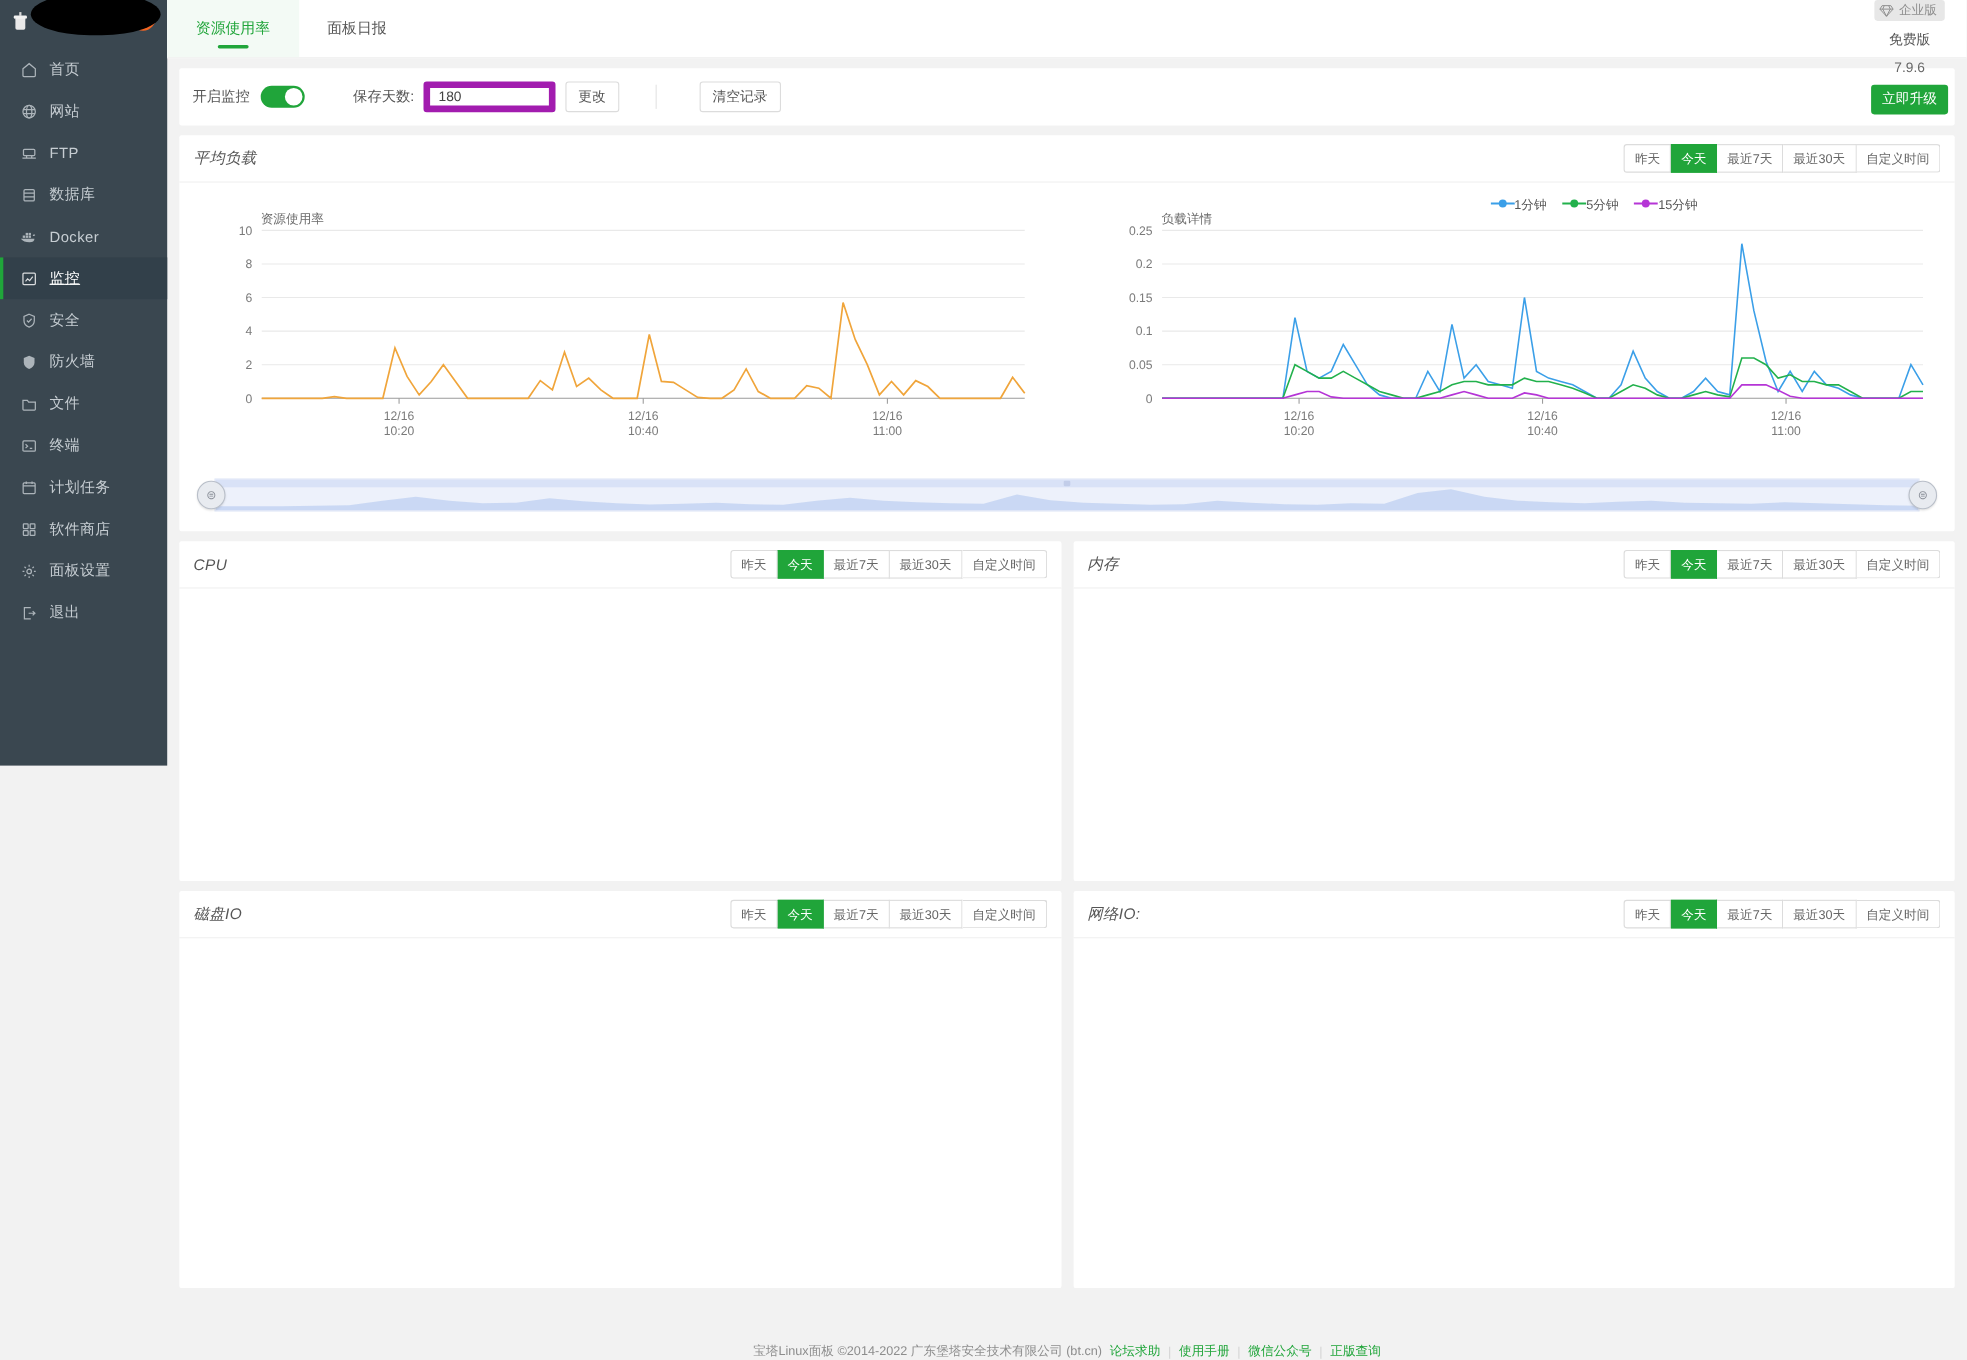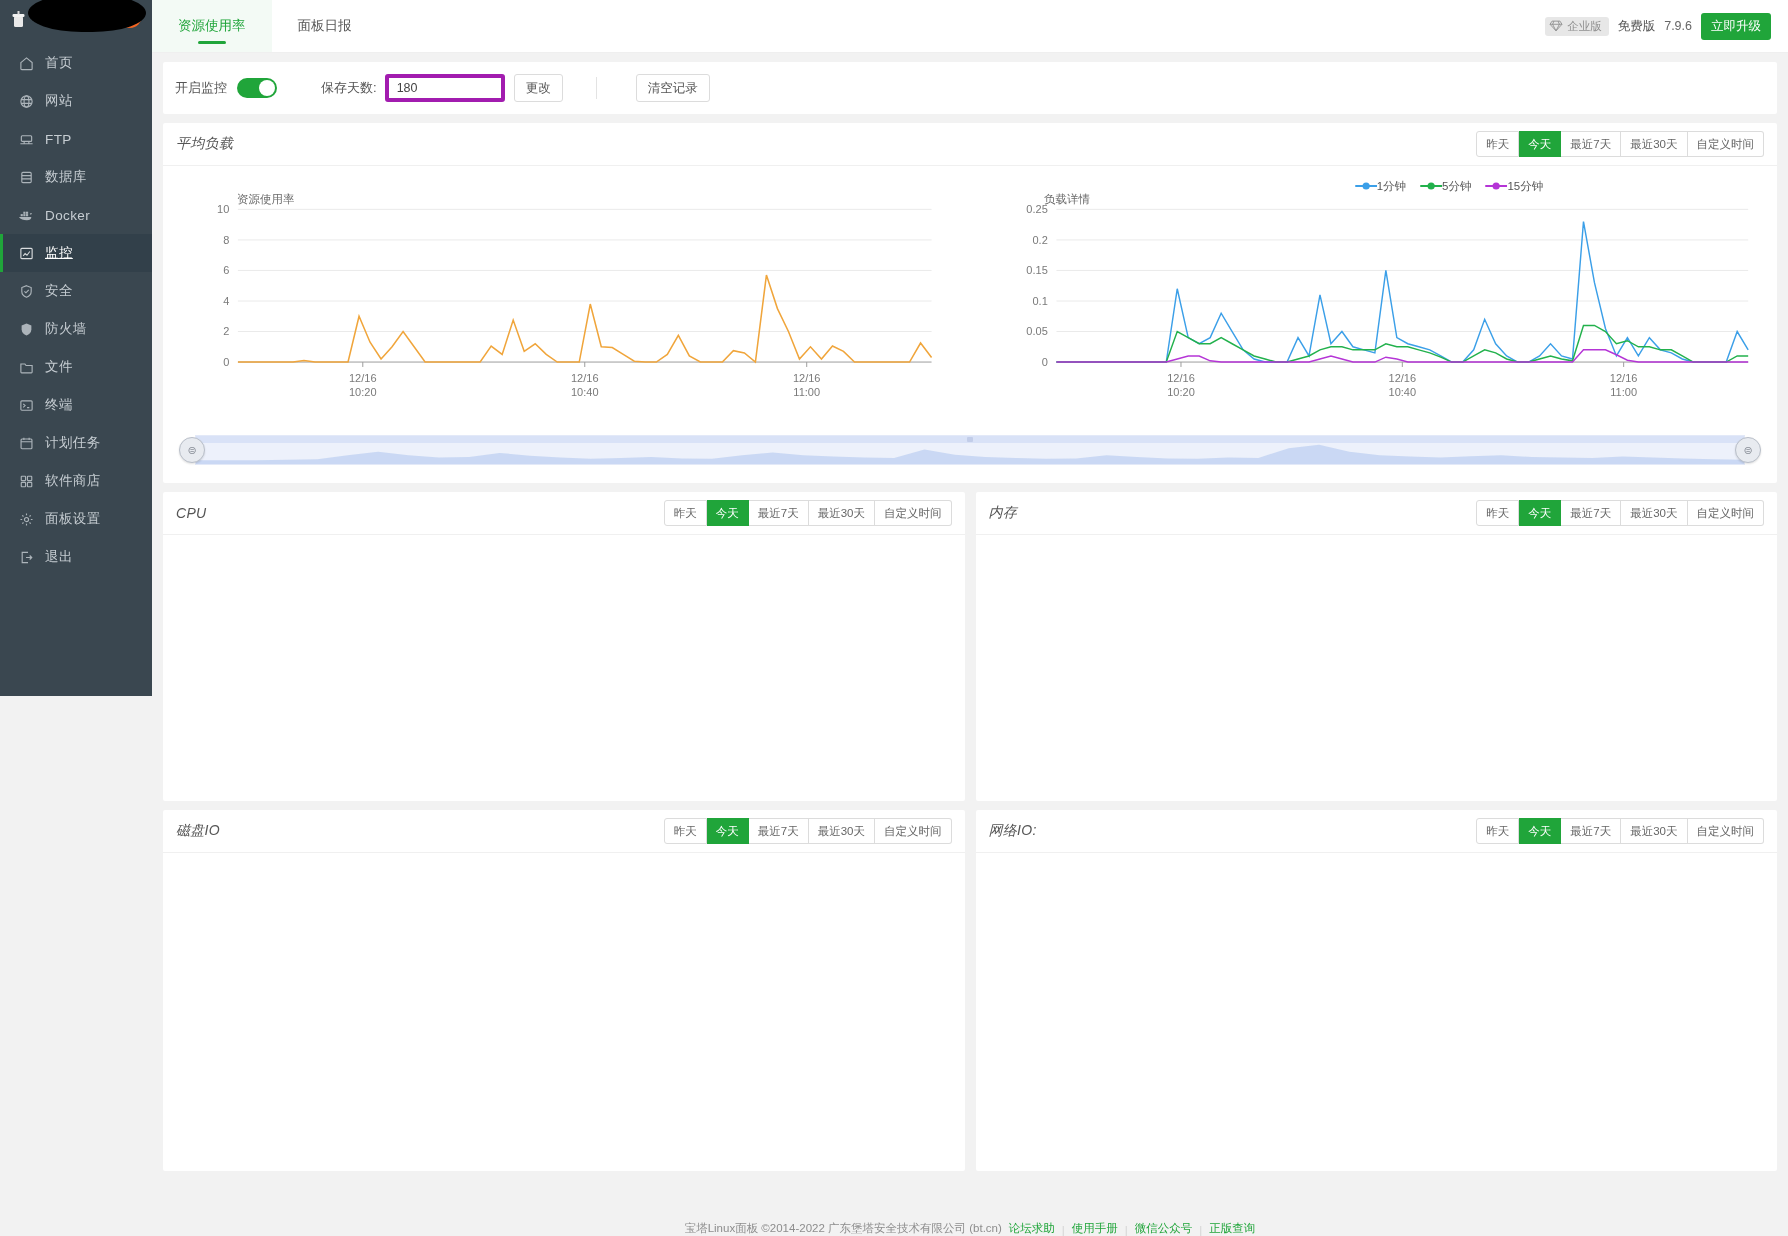--- a/index.html
+++ b/index.html
@@ -99,20 +99,21 @@
   .tab.active { color: #20a53a; background: #f3faf5; }
   .tab.active::after {
     content: ""; position: absolute; bottom: 8px;
     left: 50%; transform: translateX(-50%);
     width: 28px; height: 3px; background: #20a53a; border-radius: 2px;
   }
   .topbar-right {
     margin-left: auto;
     display: flex; align-items: center; gap: 9px;
     padding-right: 17px;
+    flex-direction: column;
   }
   .ent-badge {
     display: flex; align-items: center; gap: 4px;
     background: #e7e7e7; border-radius: 3px;
     padding: 2px 7px 2px 4px;
   }
   .ent-badge .diamond { color: #8b8b8b; display: flex; }
   .ent-badge span.txt { font-size: 11.5px; color: #8f8f8f; }
   .free-ver { font-size: 12.5px; color: #555; }
   .ver-num { font-size: 12.5px; color: #666; }
@@ -138,21 +139,21 @@
     background: #20a53a; position: relative; cursor: pointer;
   }
   .switch::after {
     content: ""; position: absolute; right: 2px; top: 2px;
     width: 16px; height: 16px; border-radius: 50%; background: #fff;
   }
   .tb-sep { width: 44px; }
   .tb-field-label { font-size: 13px; color: #555; margin-right: 8px; }
   .tb-input {
     width: 120px; height: 28px;
-    border: 4px solid #a21caf; border-radius: 3px;
+    border: 6px solid #a21caf; border-radius: 3px;
     padding: 0 8px; font-size: 12.5px; color: #444;
     font-family: inherit; outline: none; background: #fff;
   }
   .tb-btn {
     height: 28px; padding: 0 11px;
     border: 1px solid #dcdcdc; border-radius: 3px;
     background: #fff; font-size: 12.5px; color: #555;
     cursor: pointer; font-family: inherit; margin-left: 9px;
   }
   .tb-divider { width: 1px; height: 22px; background: #e3e3e3; margin: 0 30px 0 33px; }
@@ -504,21 +505,21 @@
             <div class="legend-item">
               <span class="legend-mark">
                 <svg width="22" height="10" viewBox="0 0 22 10">
                   <line x1="0" y1="5" x2="22" y2="5" stroke="#b535d6" stroke-width="2"></line>
                   <circle cx="11" cy="5" r="3.6" fill="#b535d6"></circle>
                 </svg>
               </span>
               <span class="legend-text">15分钟</span>
             </div>
           </div>
-          <span class="chart-axis-title" style="left:74px;top:22px;">负载详情</span>
+          <span class="chart-axis-title" style="left:86px;top:22px;">负载详情</span>
           <svg class="chart-svg" viewBox="0 0 840 265" preserveAspectRatio="none">
             <g id="load-grid">
                 <line x1="90" y1="195" x2="810" y2="195" stroke="#9a9a9a" stroke-width="1"></line>
                 <line x1="90" y1="164" x2="810" y2="164" stroke="#e9e9e9" stroke-width="1"></line>
                 <line x1="90" y1="133" x2="810" y2="133" stroke="#e9e9e9" stroke-width="1"></line>
                 <line x1="90" y1="102" x2="810" y2="102" stroke="#e9e9e9" stroke-width="1"></line>
                 <line x1="90" y1="71" x2="810" y2="71" stroke="#e9e9e9" stroke-width="1"></line>
                 <line x1="90" y1="40" x2="810" y2="40" stroke="#e9e9e9" stroke-width="1"></line>
                 <line x1="219.6" y1="195" x2="219.6" y2="200" stroke="#9a9a9a" stroke-width="1"></line>
                 <line x1="450" y1="195" x2="450" y2="200" stroke="#9a9a9a" stroke-width="1"></line>

